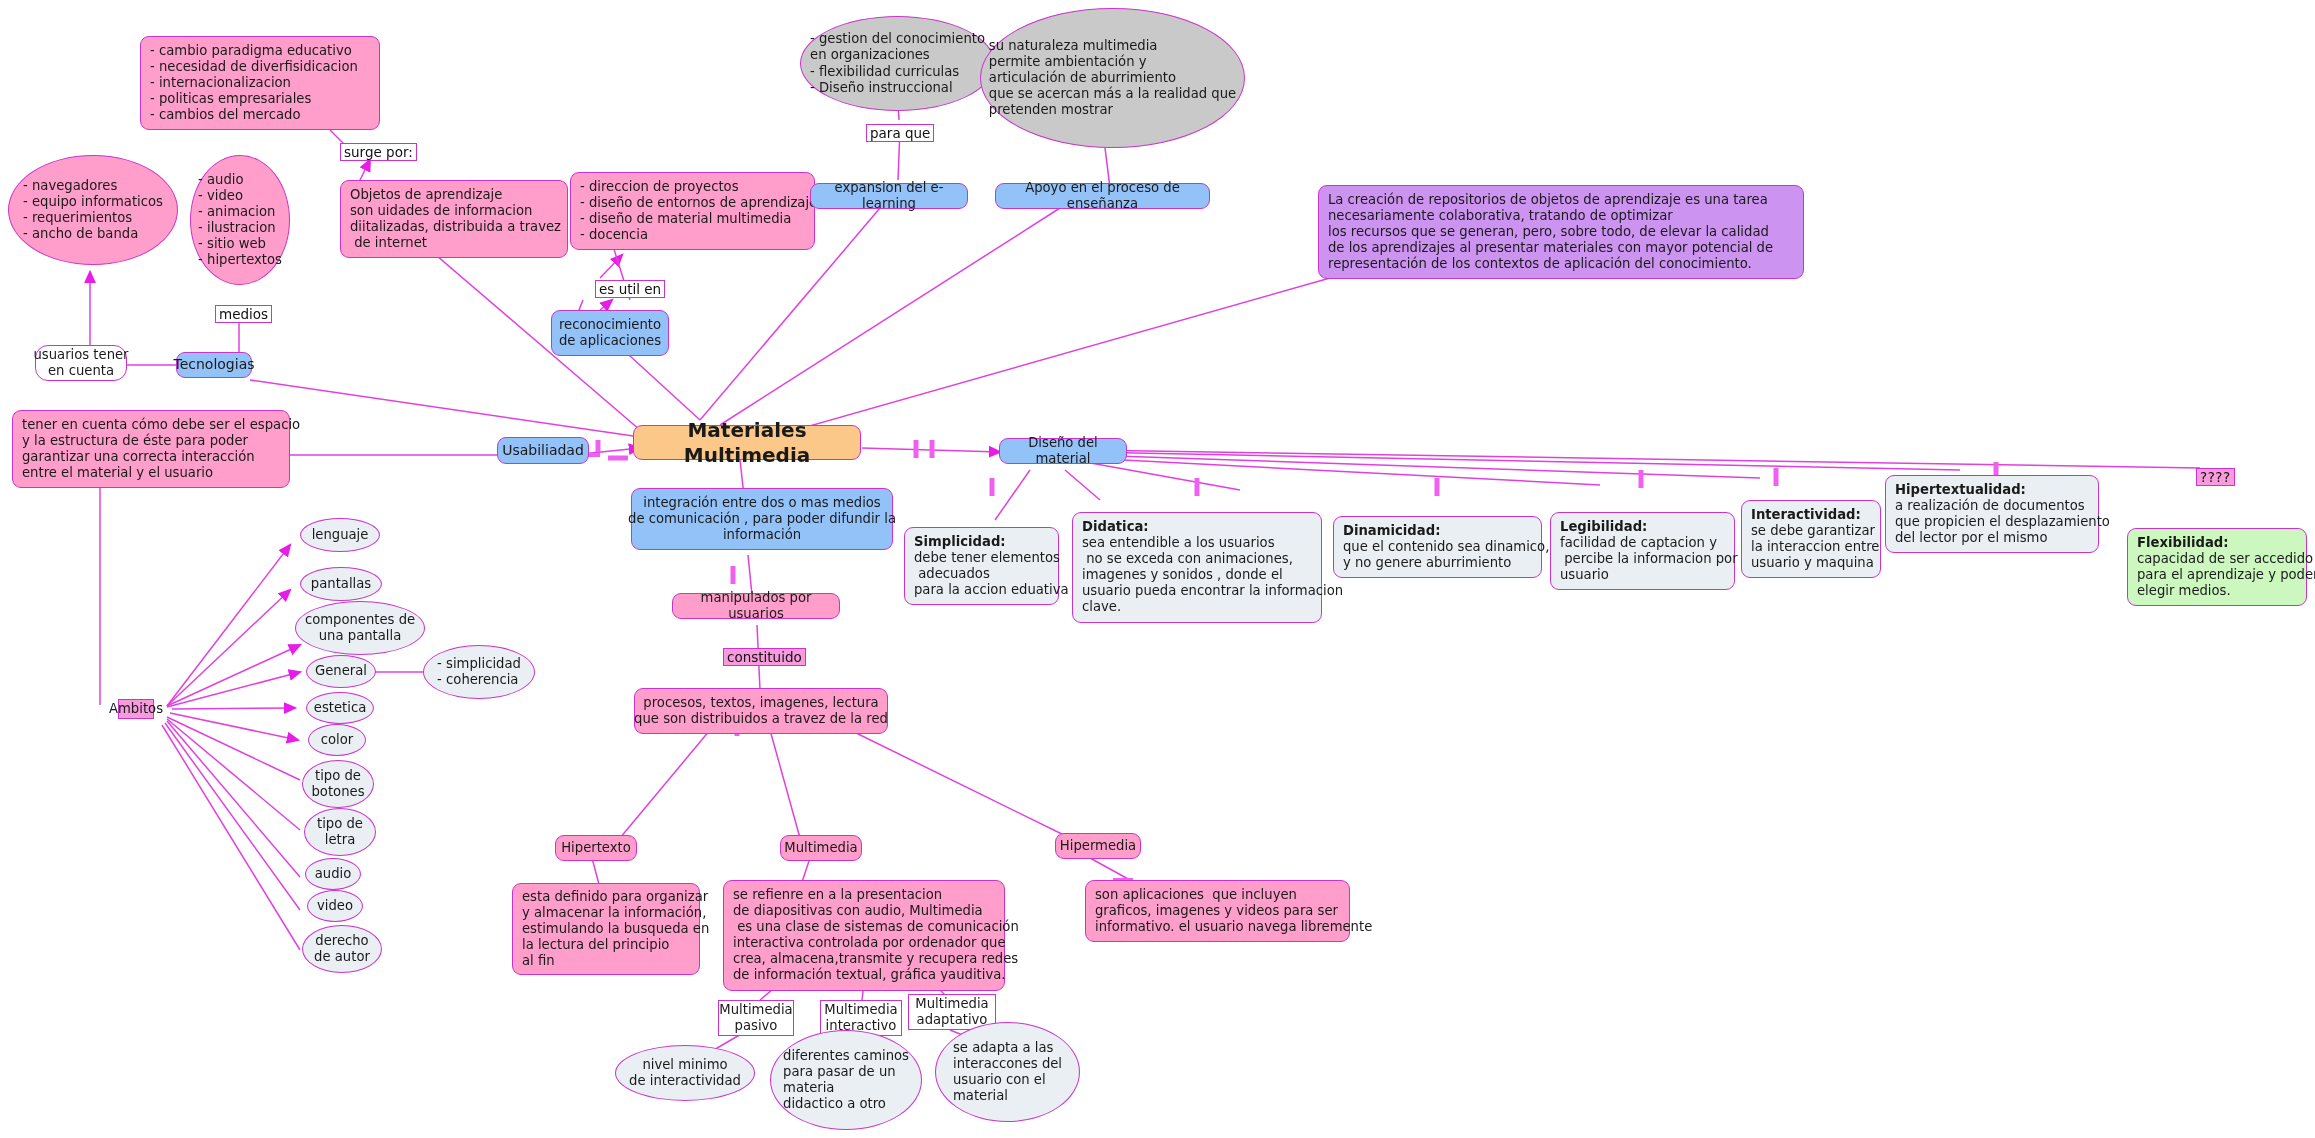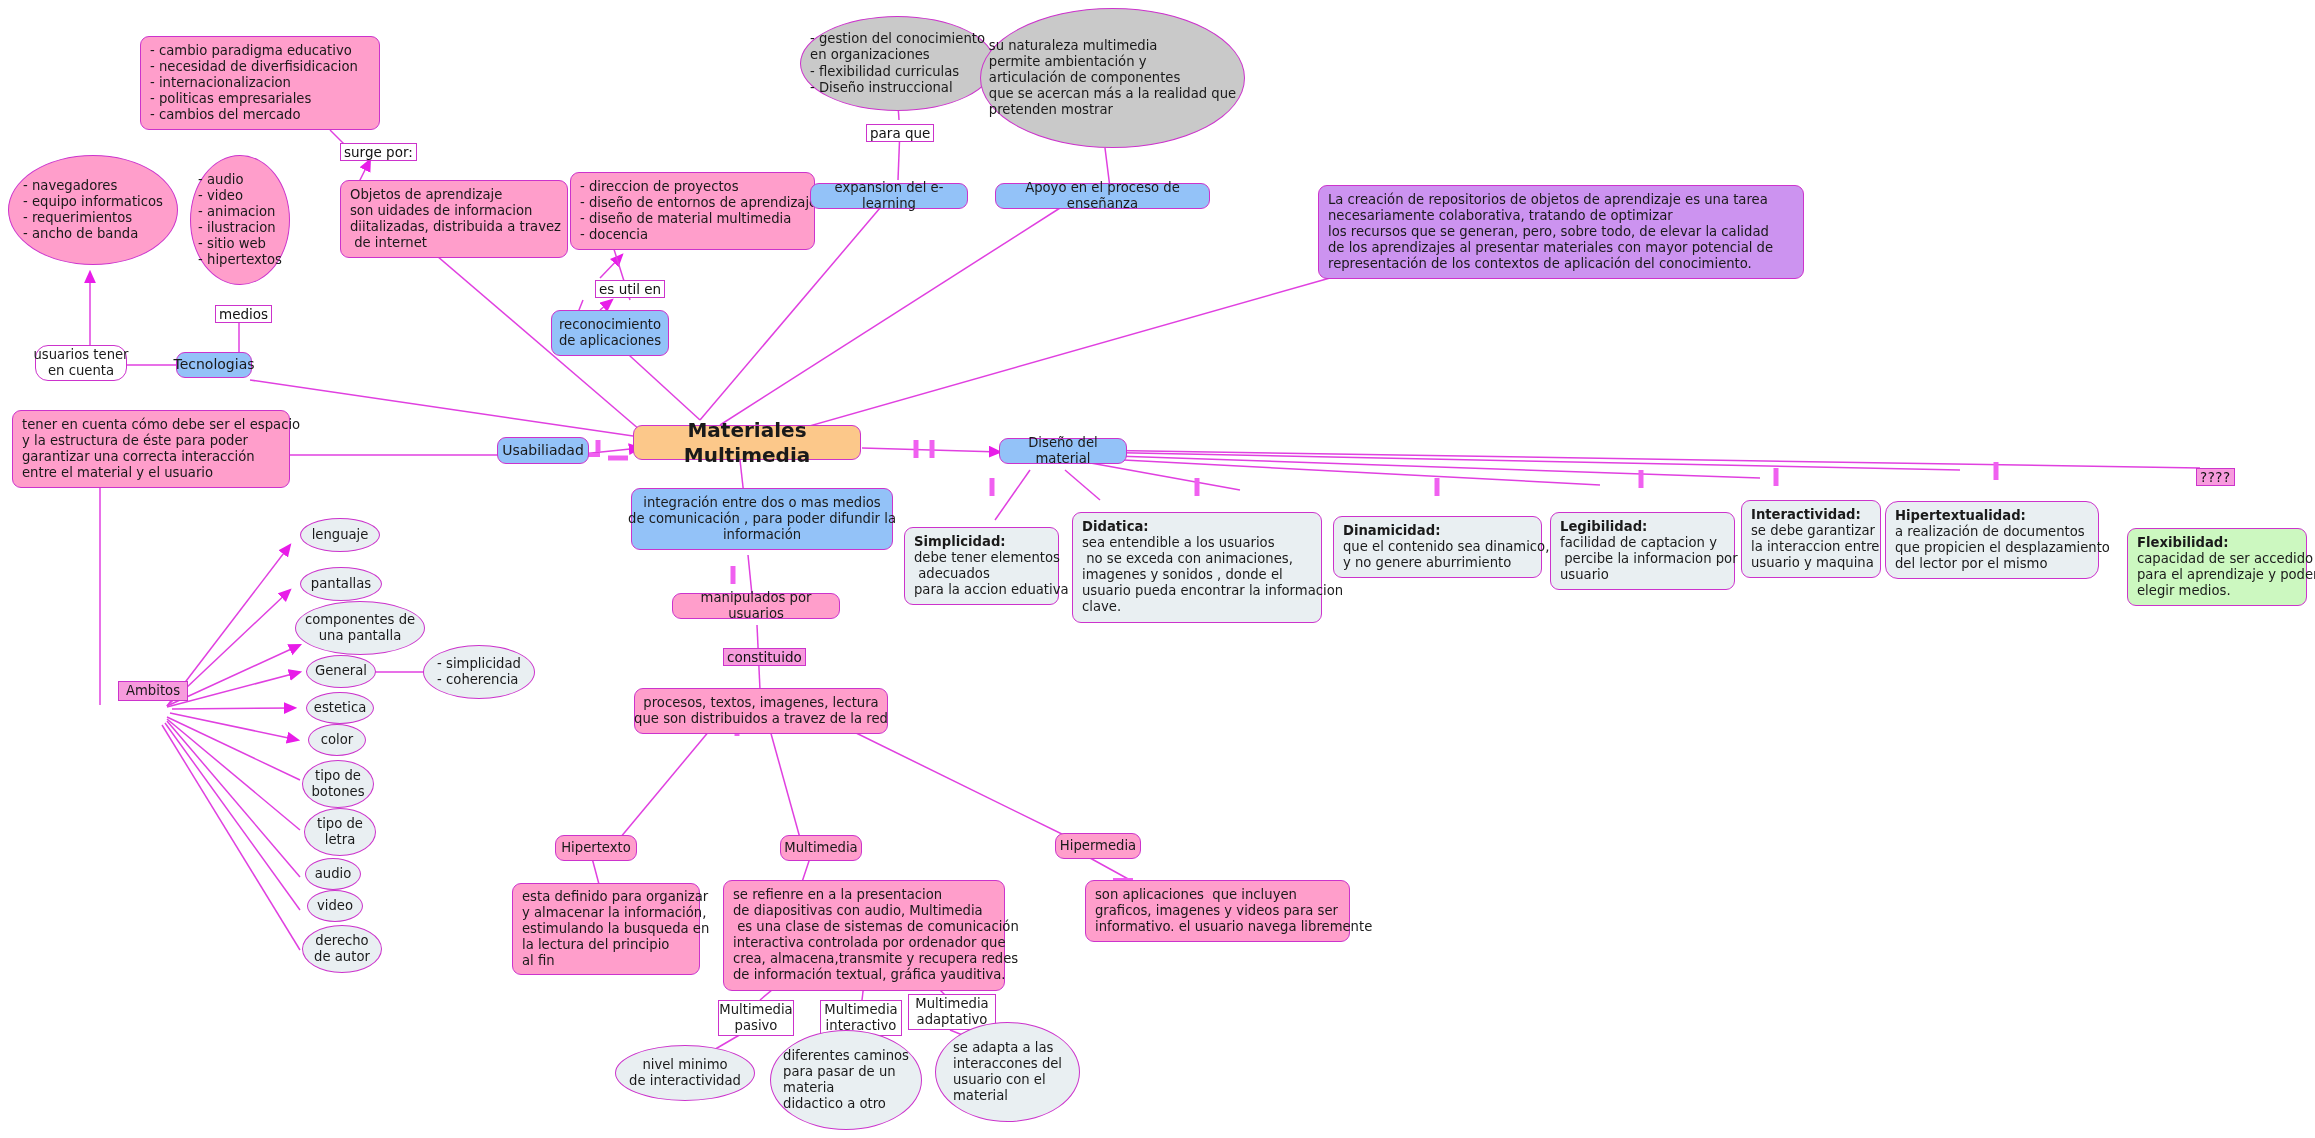--- a/index.html
+++ b/index.html
@@ -249,21 +249,21 @@
 en organizaciones
 - flexibilidad curriculas
 - Diseño instruccional</span>
   </div>
 
   <div class="label" style="left:866px;top:124px;">para que</div>
 
   <div class="node ellipse f-grey t13 pre" style="left:980px;top:8px;width:265px;height:140px;">
     <span style="text-align:left">su naturaleza multimedia
 permite ambientación y
-articulación de componentes
+articulación de aburrimiento
 que se acercan más a la realidad que
 pretenden mostrar</span>
   </div>
 
   <div class="node rounded f-blue t13 ctr" style="left:810px;top:183px;width:158px;height:26px;padding:2px 6px;">
     <span>expansion del e-learning</span>
   </div>
 
   <div class="node rounded f-blue t13 ctr" style="left:995px;top:183px;width:215px;height:26px;padding:2px 6px;">
     <span>Apoyo en el proceso de enseñanza</span>
@@ -322,21 +322,21 @@
 
   <div class="node rounded f-pink t13 ctr pre" style="left:634px;top:688px;width:254px;">
     <span>procesos, textos, imagenes, lectura
 que son distribuidos a travez de la red</span>
   </div>
 
   <div class="node rounded f-blue t13 ctr" style="left:999px;top:438px;width:128px;height:26px;padding:2px 6px;">
     <span>Diseño del material</span>
   </div>
 
-  <div class="node plainbox f-magenta t13 ctr" style="left:118px;top:681px;width:70px;">
+  <div class="node plainbox f-magenta t13 ctr" style="left:118px;top:699px;width:36px;">
     <span>Ambitos</span>
   </div>
 
   <div class="node ellipse f-paleblue t13" style="left:300px;top:518px;width:80px;height:34px;">
     <span>lenguaje</span>
   </div>
   <div class="node ellipse f-paleblue t13" style="left:300px;top:567px;width:82px;height:34px;">
     <span>pantallas</span>
   </div>
   <div class="node ellipse f-paleblue t13 pre" style="left:295px;top:601px;width:130px;height:54px;">
@@ -415,21 +415,21 @@
 
   <div class="node rounded f-paleblue t13 lft" style="left:1741px;top:500px;width:140px;align-items:flex-start;">
     <div>
       <span class="hdr">Interactividad:</span>
       <span class="pre">se debe garantizar
 la interaccion entre
 usuario y maquina</span>
     </div>
   </div>
 
-  <div class="node rounded f-paleblue t13 lft" style="left:1885px;top:501px;width:214px;align-items:flex-start;border-radius:13px;">
+  <div class="node rounded f-paleblue t13 lft" style="left:1885px;top:475px;width:214px;align-items:flex-start;">
     <div>
       <span class="hdr">Hipertextualidad:</span>
       <span class="pre">a realización de documentos
 que propicien el desplazamiento
 del lector por el mismo</span>
     </div>
   </div>
 
   <div class="node rounded f-green t13 lft" style="left:2127px;top:528px;width:180px;align-items:flex-start;">
     <div>

